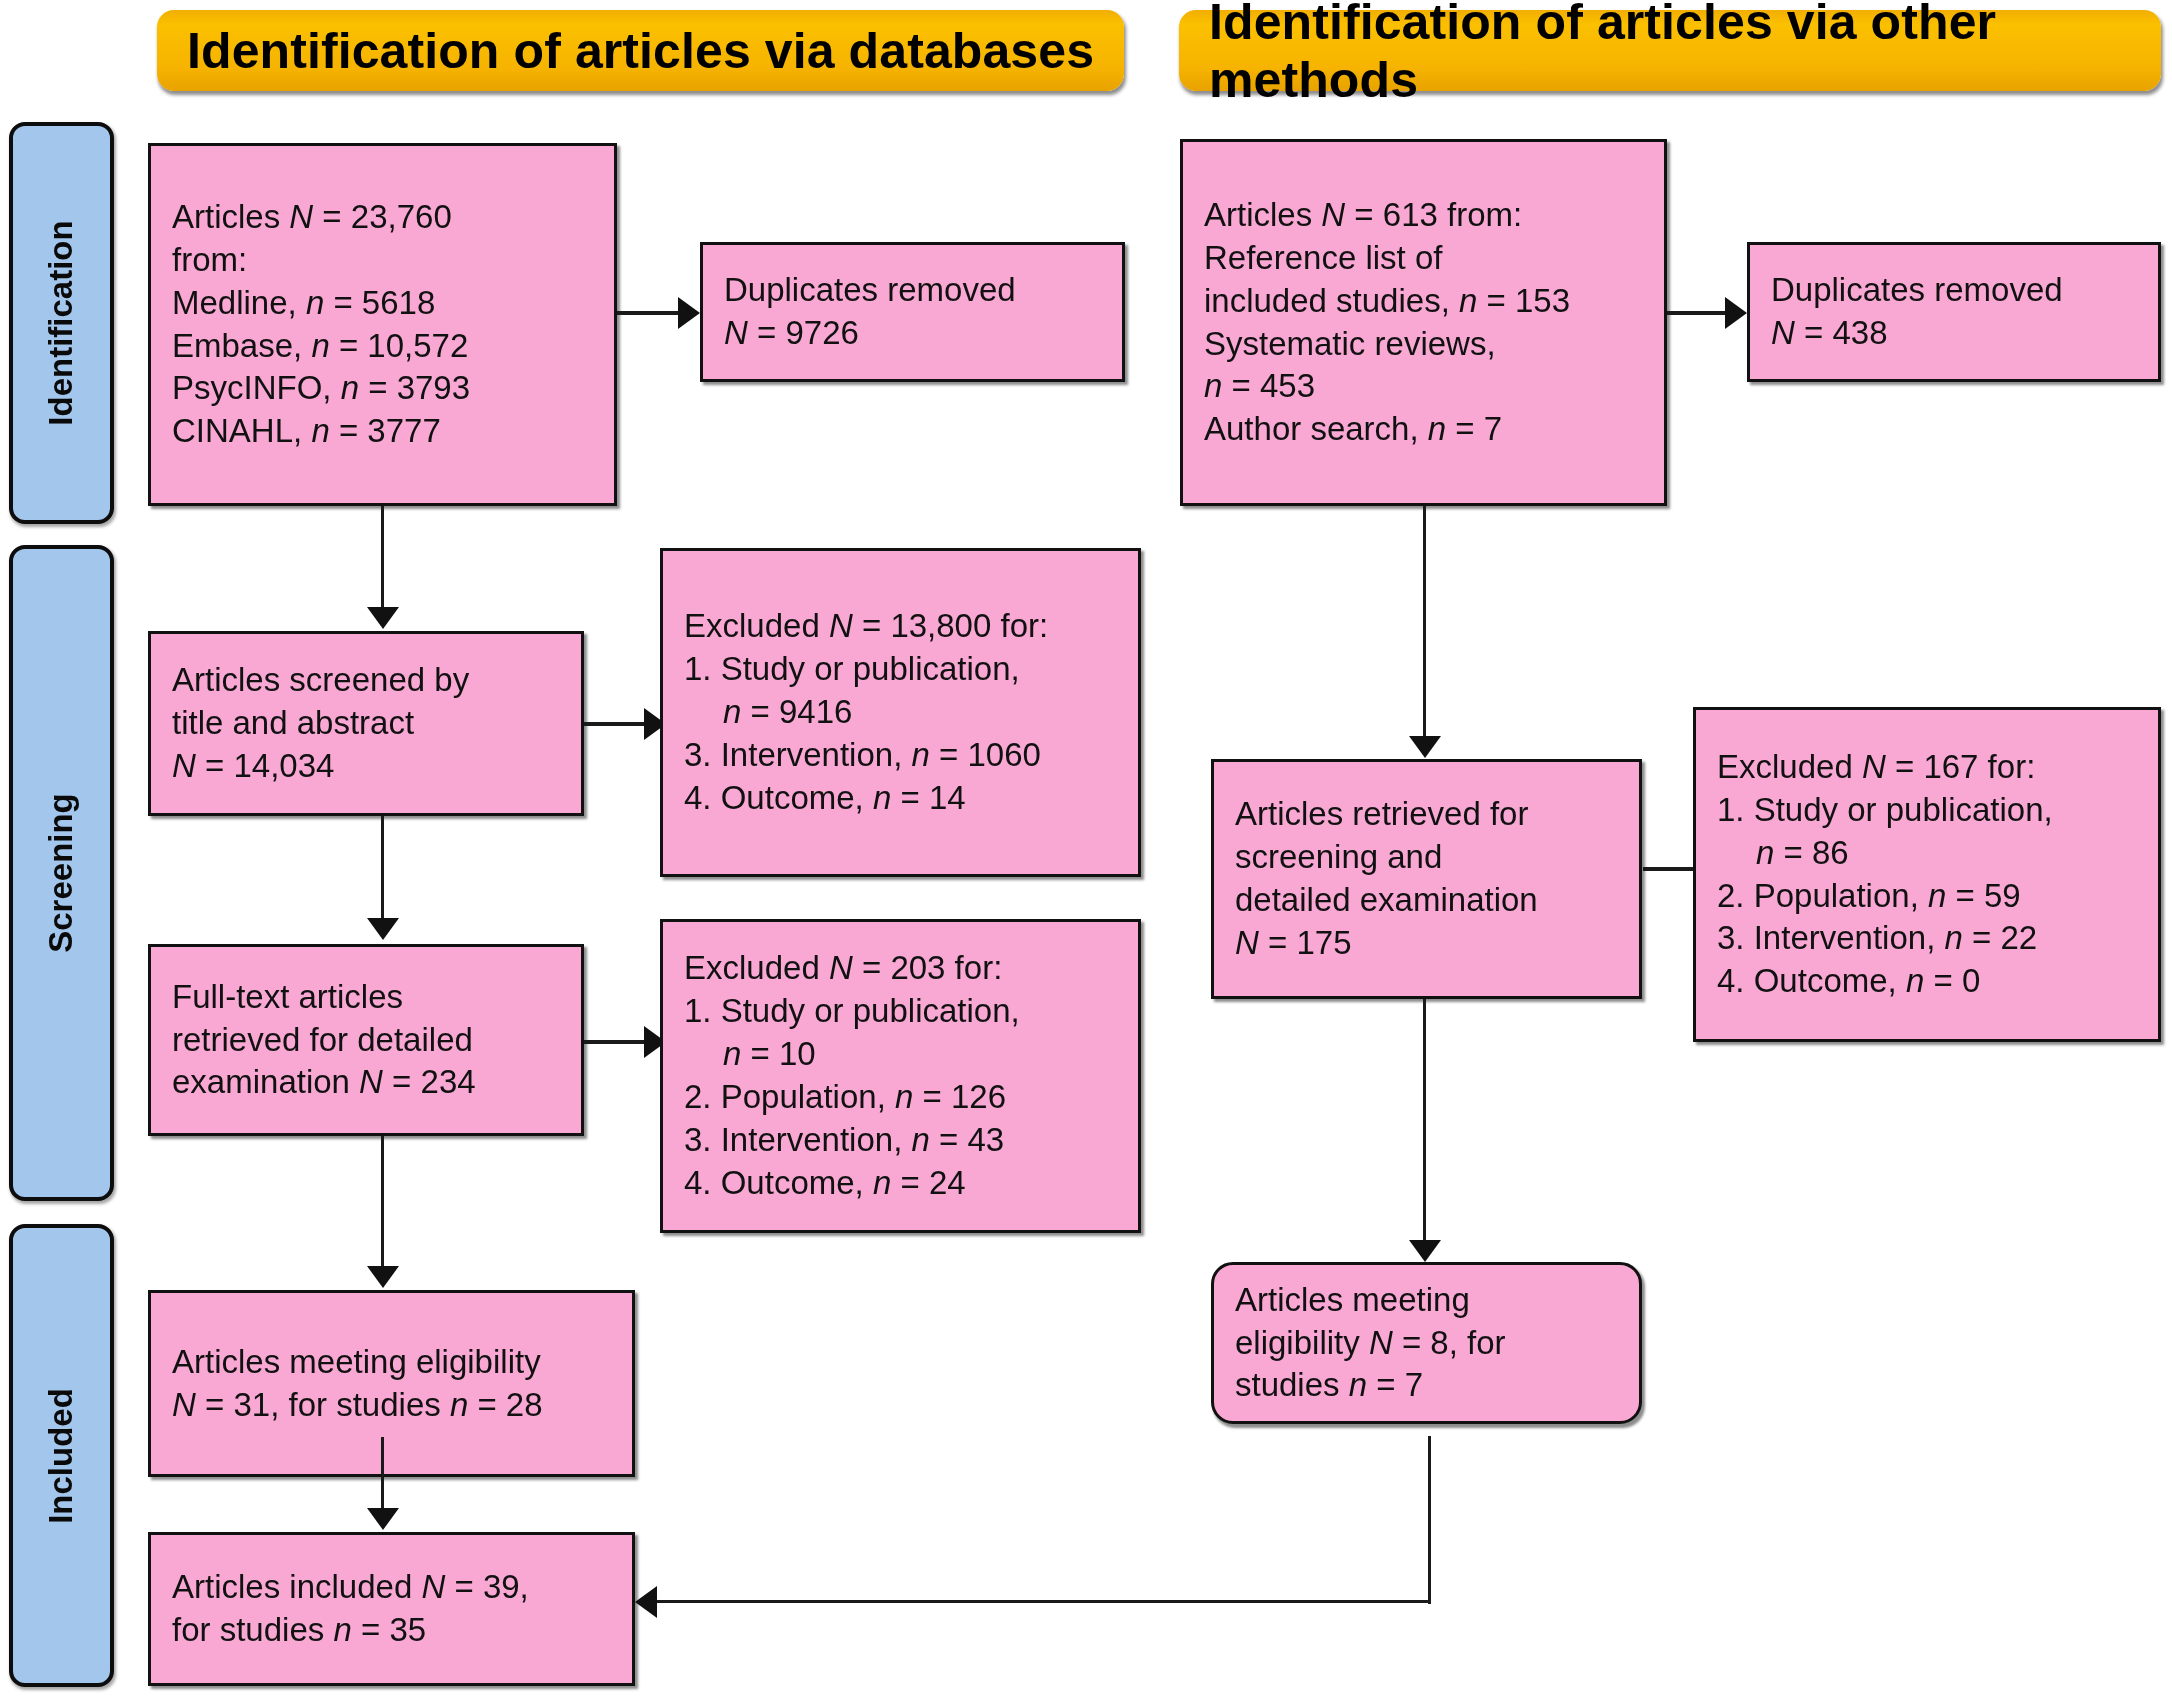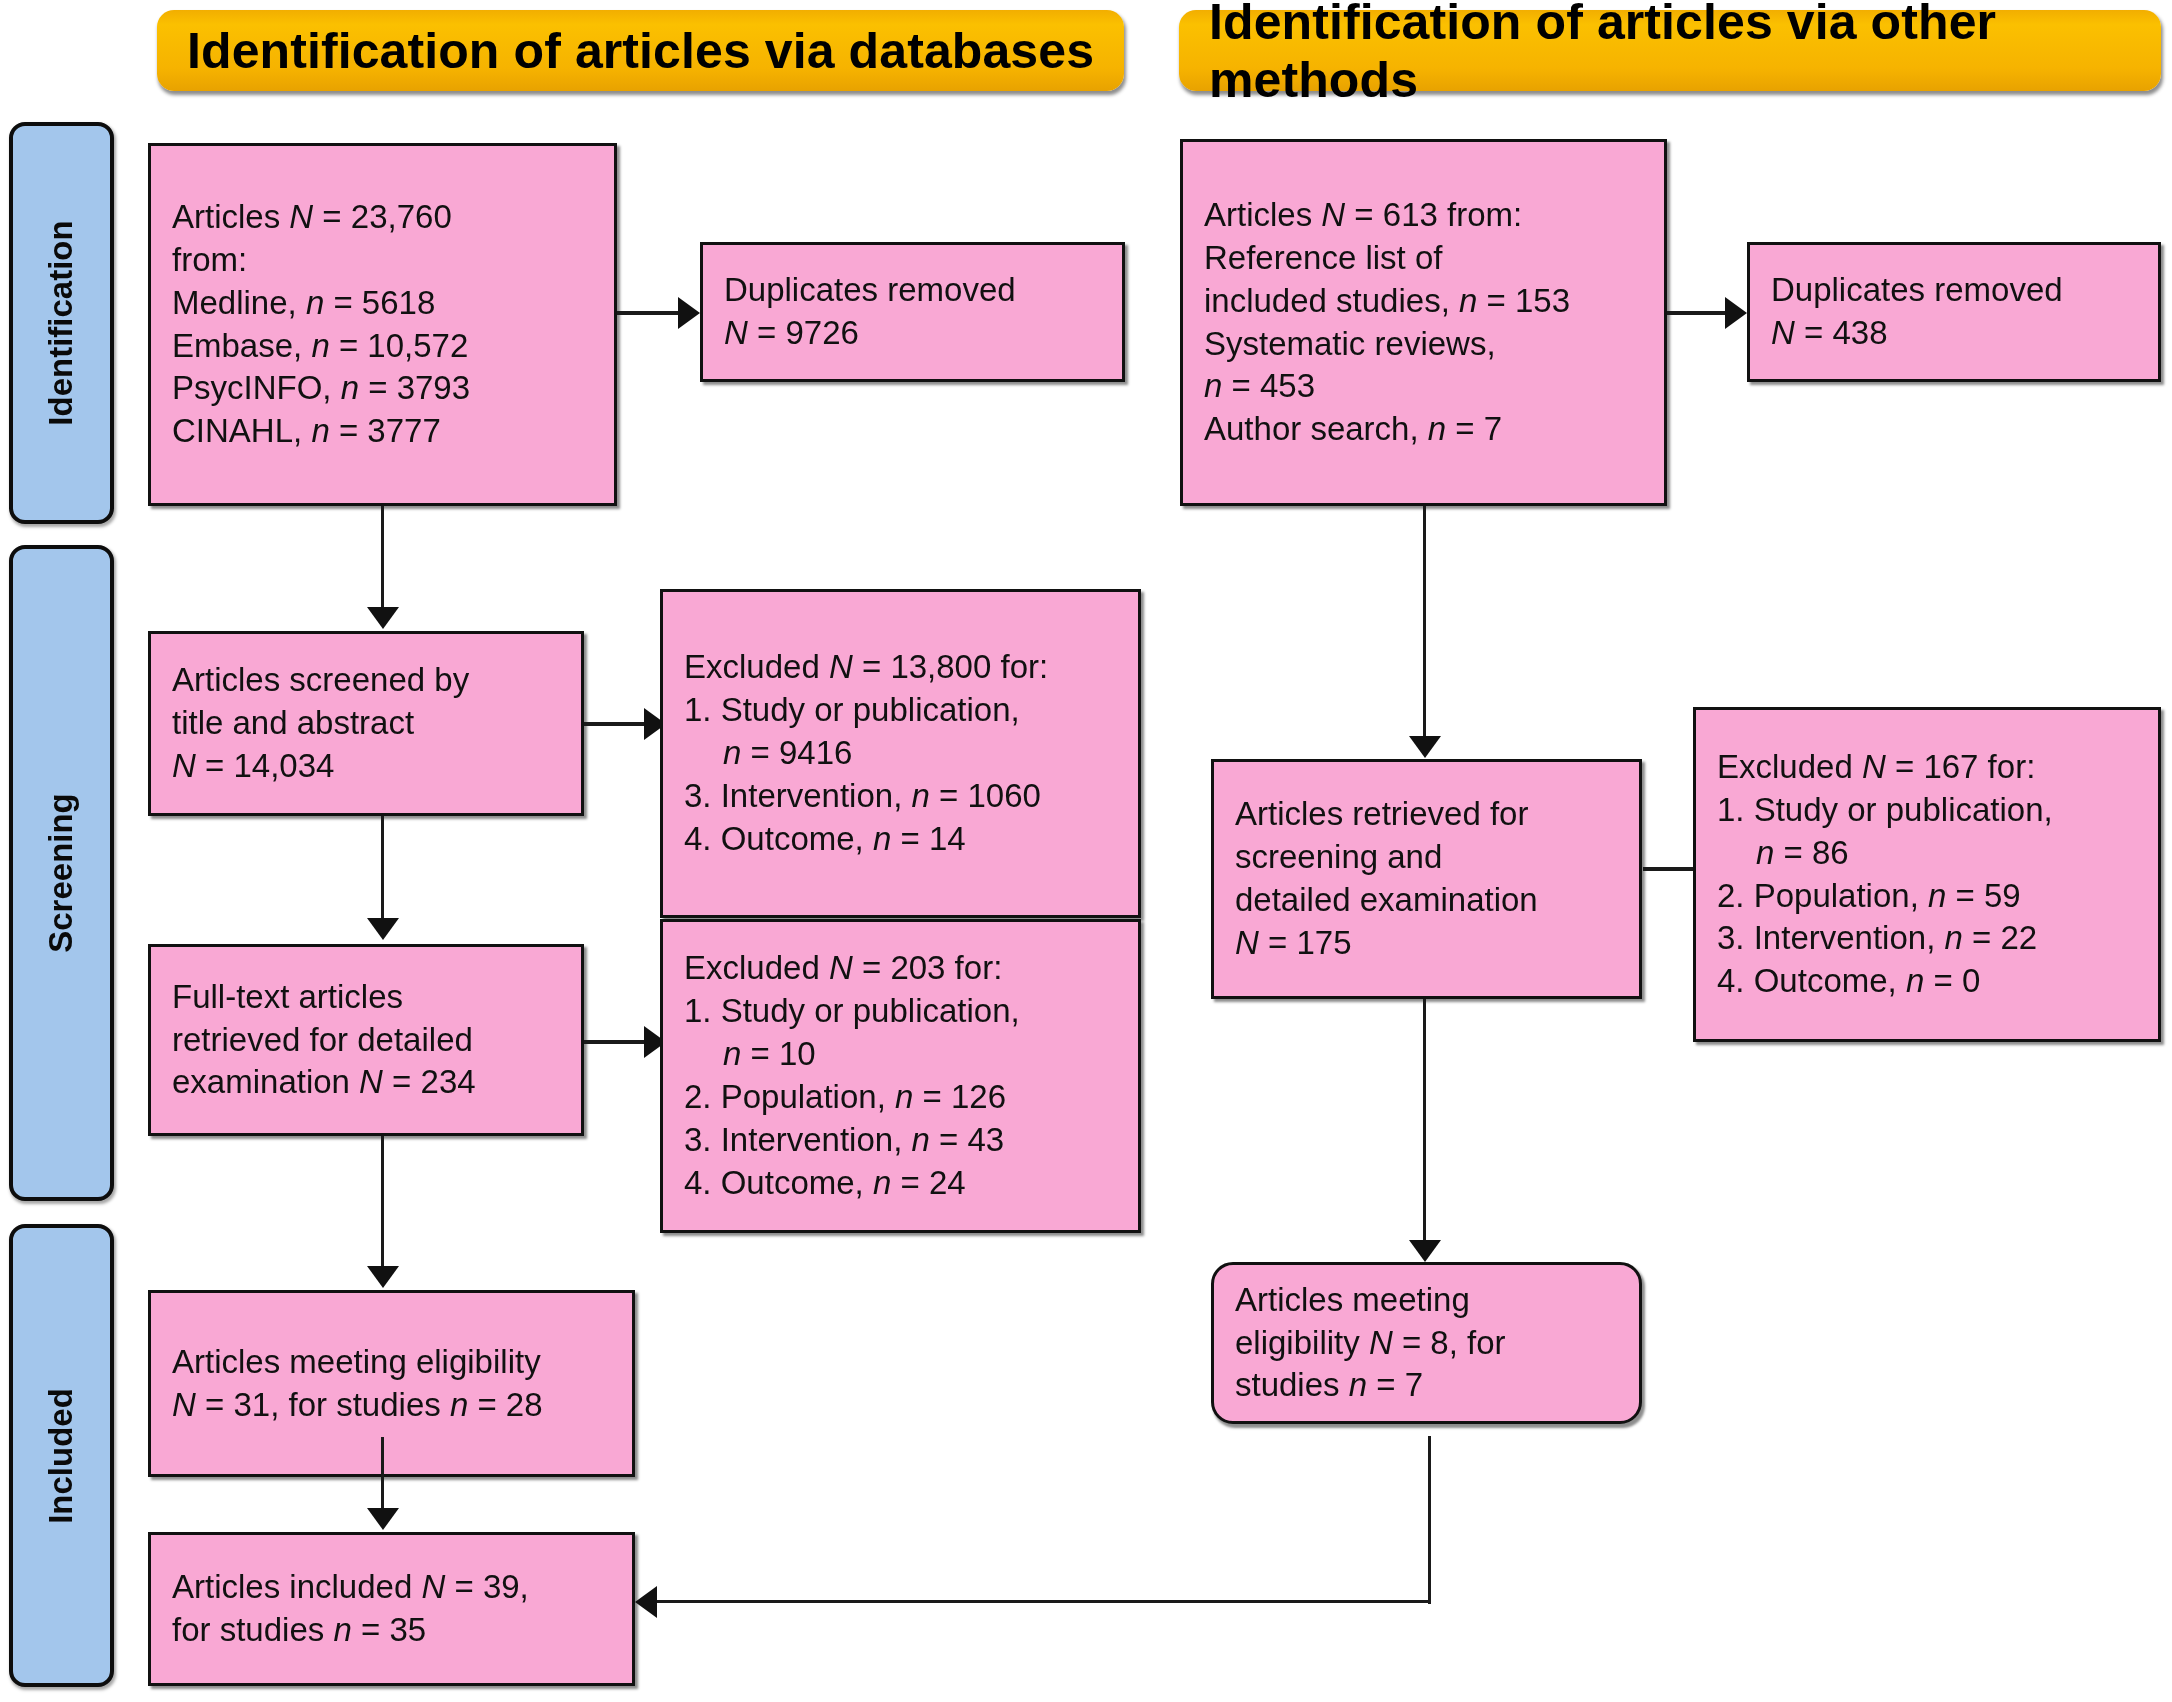--- a/index.html
+++ b/index.html
@@ -129,21 +129,21 @@
     <div class="lines">
       <div class="ln">Articles screened by</div>
       <div class="ln">title and abstract</div>
       <div class="ln"><i class="v">N</i> = 14,034</div>
     </div>
   </div>
 
   <div class="hline" style="left:584px;top:722px;width:68px;"></div>
   <div class="arrowR" style="left:644px;top:708px;"></div>
 
-  <div class="box" style="left:660px;top:548px;width:481px;height:329px;margin-top:41px;">
+  <div class="box" style="left:660px;top:548px;width:481px;height:329px;">
     <div class="lines">
       <div class="ln">Excluded <i class="v">N</i> = 13,800 for:</div>
       <div class="ln">1. Study or publication,</div>
       <div class="ln ind"><i class="v">n</i> = 9416</div>
       <div class="ln">3. Intervention, <i class="v">n</i> = 1060</div>
       <div class="ln">4. Outcome, <i class="v">n</i> = 14</div>
     </div>
   </div>
 
   <div class="vline thin" style="left:381px;top:816px;height:106px;"></div>

